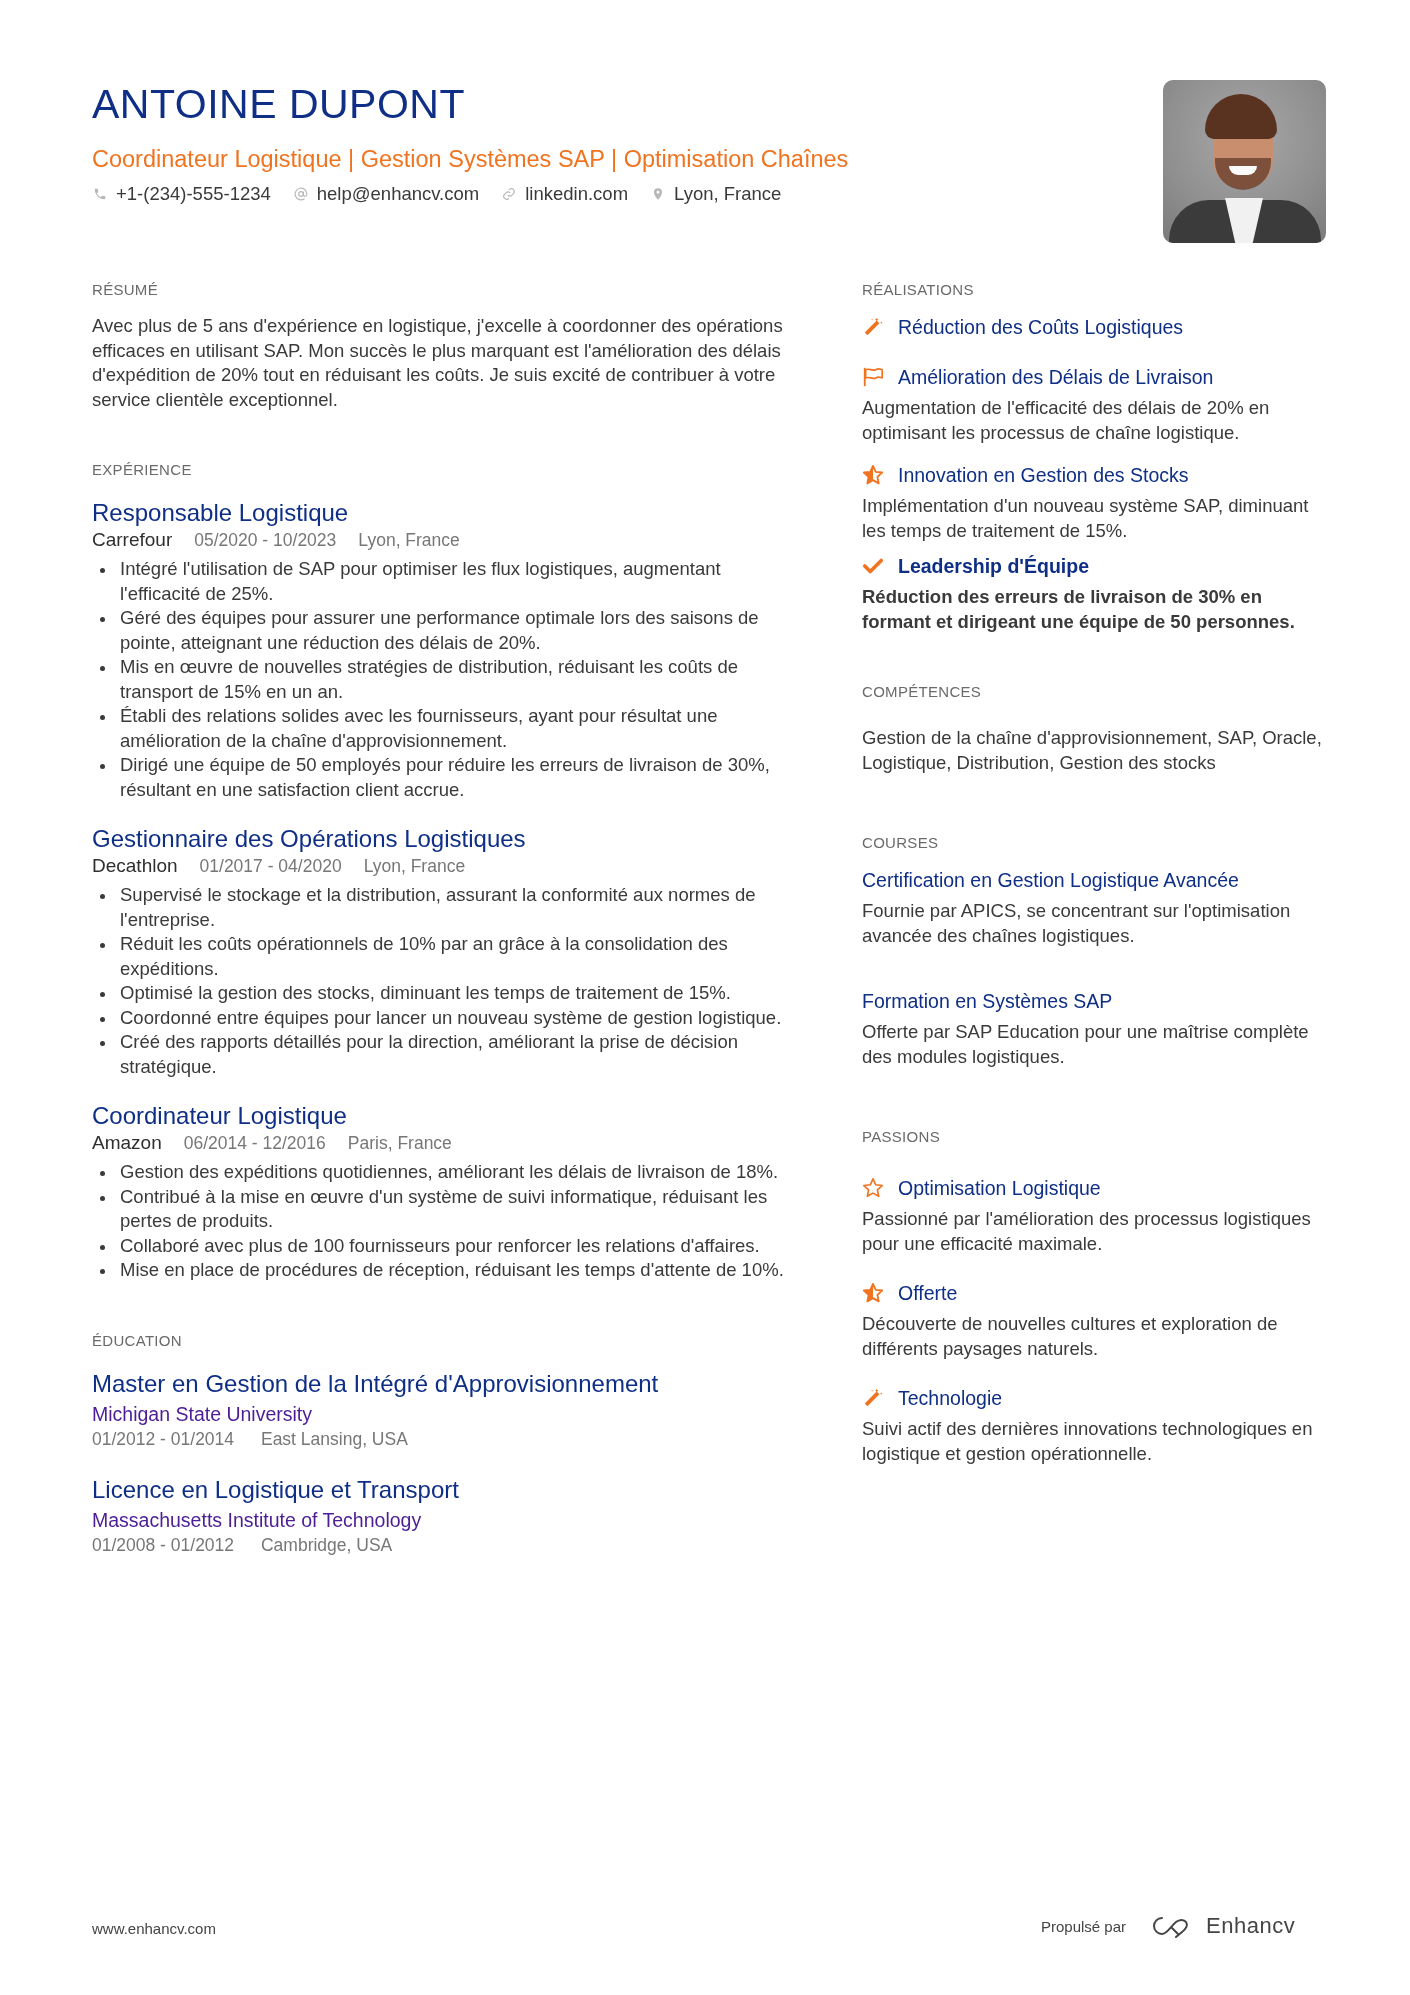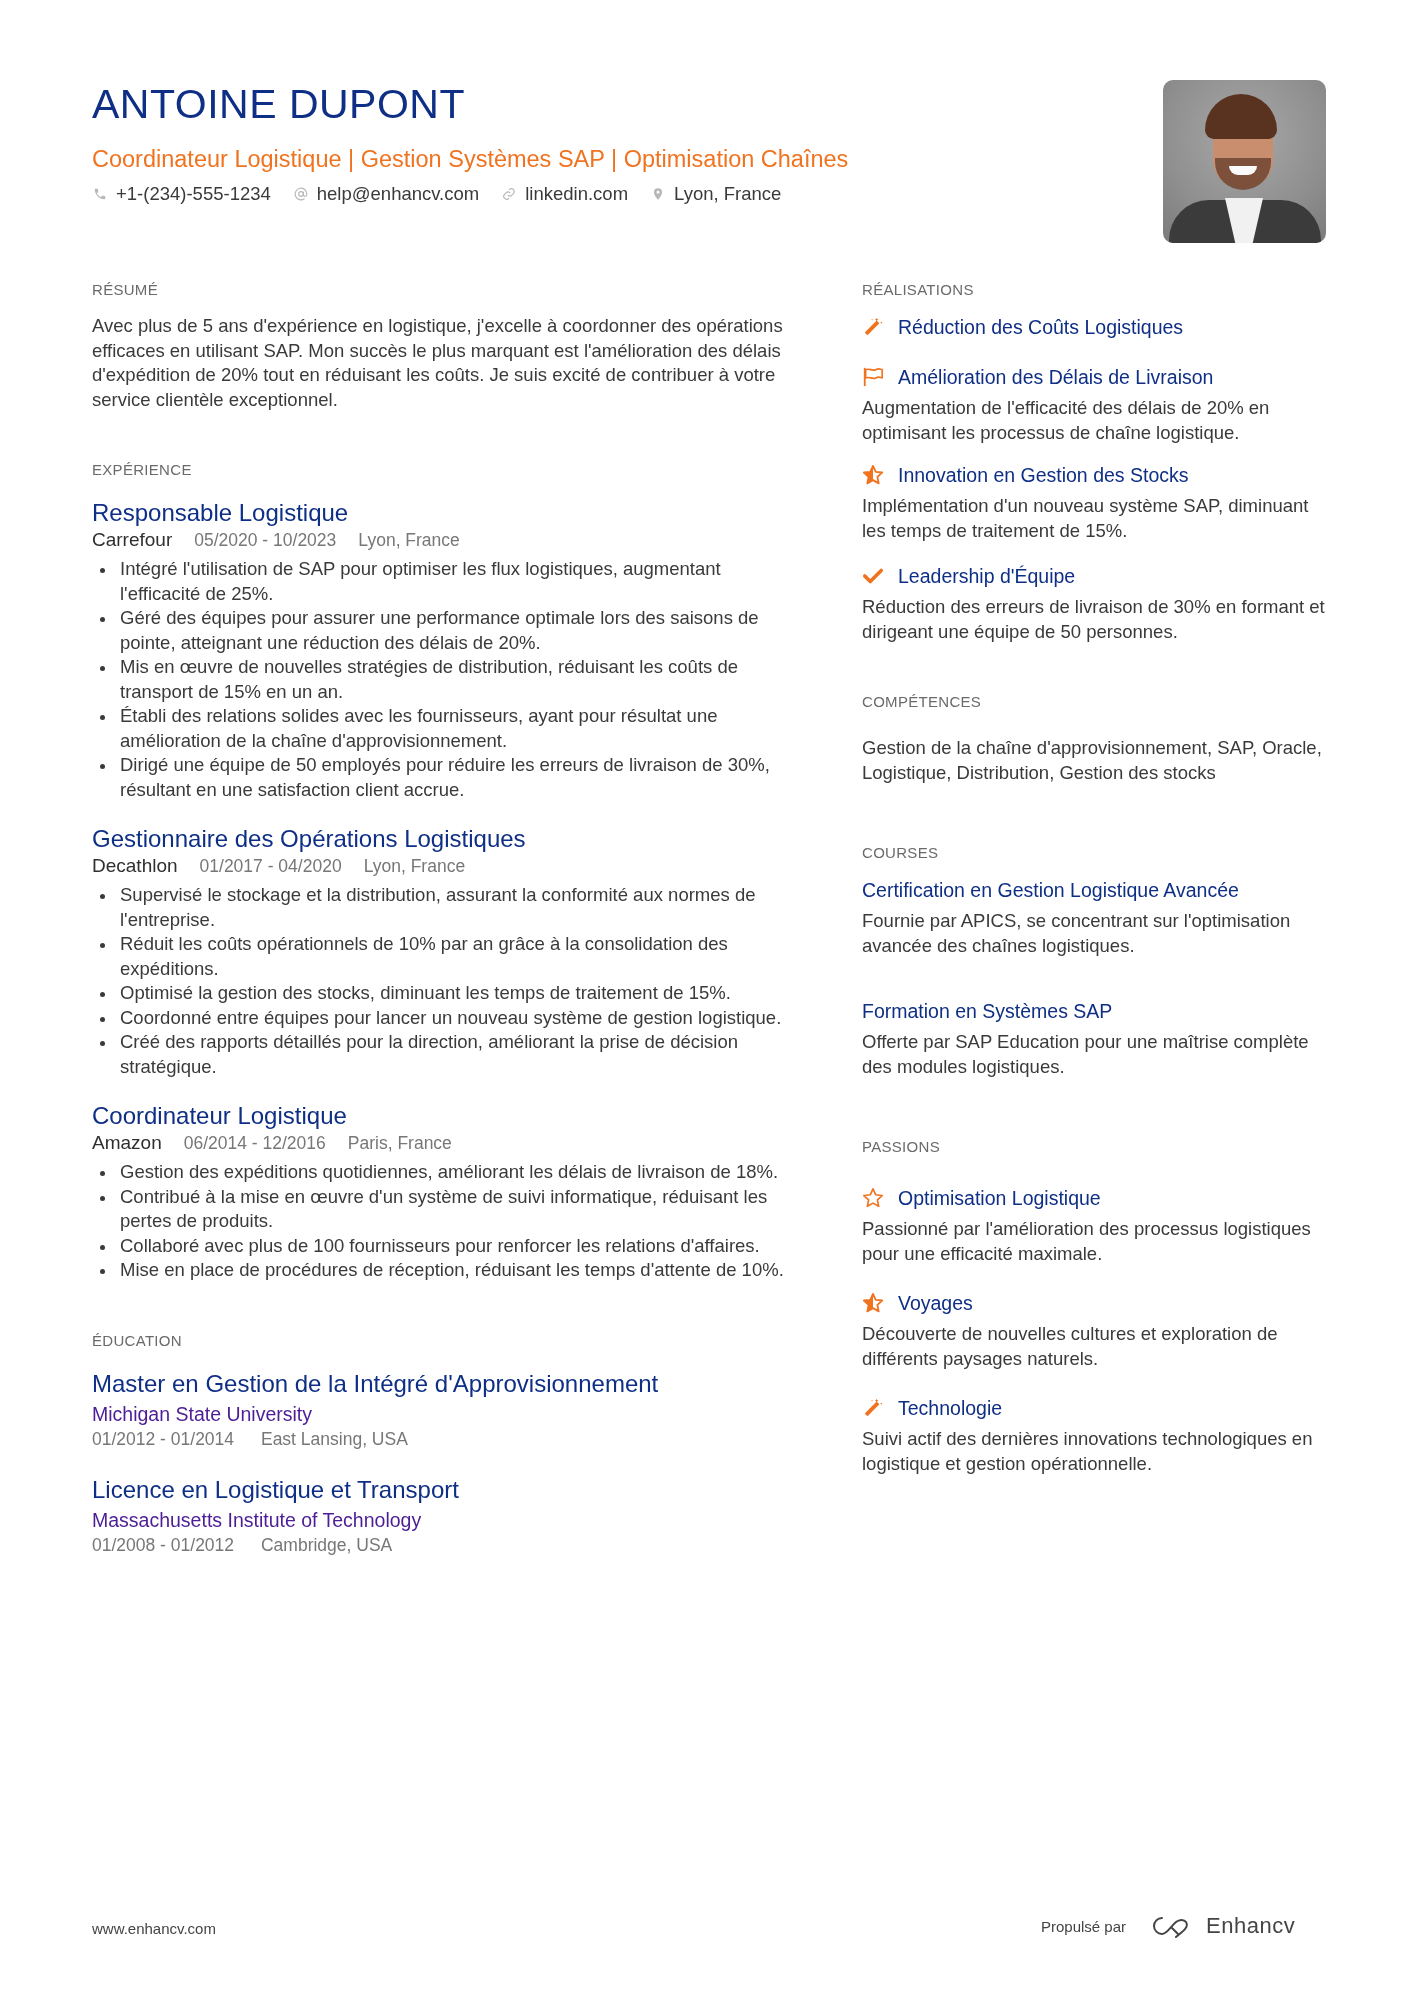--- a/index.html
+++ b/index.html
@@ -237,21 +237,21 @@
             <svg viewBox="0 0 24 24">
                 <path d="M12 2l3 6.5 7 .8-5.2 4.8 1.4 7L12 17.6 5.8 21.1l1.4-7L2 9.3l7-.8z" fill="none" stroke="#f07320" stroke-width="2" stroke-linejoin="round"></path>
                 <path d="M12 2l-3 6.5-7 .8 5.2 4.8-1.4 7L12 17.6z" fill="#f07320"></path>
               </svg>
           </span>
           <span class="ach-title">Innovation en Gestion des Stocks</span>
         </div>
         <p class="ach-desc">Implémentation d'un nouveau système SAP, diminuant les temps de traitement de 15%.</p>
       </div>
 
-      <div style="margin-top:20px;">
+      <div style="margin-top:10px;font-weight:bold;">
         <div class="ach-head">
           <span class="ach-icon">
             <svg viewBox="0 0 24 24">
                 <path d="M3 12l6 6L21 6" fill="none" stroke="#f07320" stroke-width="4" stroke-linecap="round" stroke-linejoin="round"></path>
               </svg>
           </span>
           <span class="ach-title">Leadership d'Équipe</span>
         </div>
         <p class="ach-desc">Réduction des erreurs de livraison de 30% en formant et dirigeant une équipe de 50 personnes.</p>
       </div>
@@ -292,21 +292,21 @@
       </div>
 
       <div style="margin-top:24px;">
         <div class="ach-head">
           <span class="ach-icon">
             <svg viewBox="0 0 24 24">
                 <path d="M12 2l3 6.5 7 .8-5.2 4.8 1.4 7L12 17.6 5.8 21.1l1.4-7L2 9.3l7-.8z" fill="none" stroke="#f07320" stroke-width="2" stroke-linejoin="round"></path>
                 <path d="M12 2l-3 6.5-7 .8 5.2 4.8-1.4 7L12 17.6z" fill="#f07320"></path>
               </svg>
           </span>
-          <span class="ach-title">Voyages</span>
+          <span class="ach-title">Offerte</span>
         </div>
         <p class="ach-desc">Découverte de nouvelles cultures et exploration de différents paysages naturels.</p>
       </div>
 
       <div style="margin-top:24px;">
         <div class="ach-head">
           <span class="ach-icon">
             <svg viewBox="0 0 24 24">
                 <path d="M4 21L17 8l3 3L7 24z" fill="#f07320" transform="translate(-1,-3)"></path>
                 <path d="M16 2l.6 1.4L18 4l-1.4.6L16 6l-.6-1.4L14 4l1.4-.6z M21 6l.4.9.9.4-.9.4L21 8.6l-.4-.9-.9-.4.9-.4z M11 3l.3.7.7.3-.7.3L11 5l-.3-.7L10 4l.7-.3z" fill="#f07320"></path>

